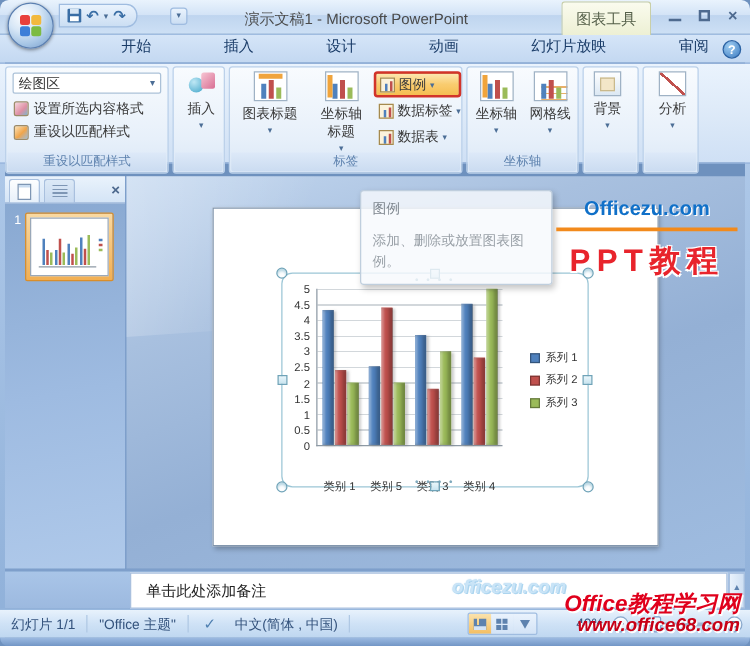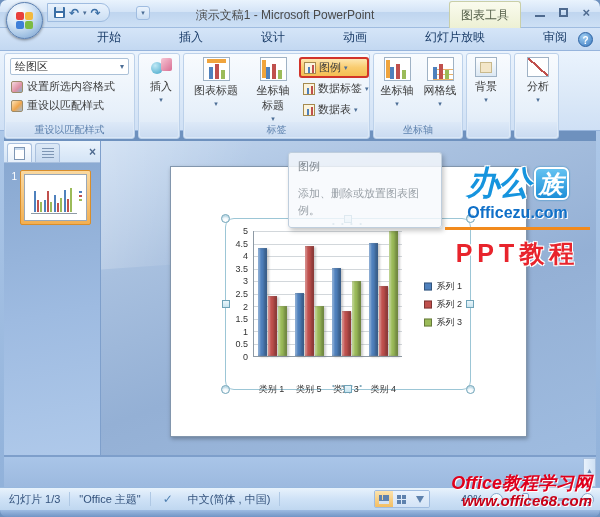--- a/index.html
+++ b/index.html
@@ -423,38 +423,38 @@
         </div>
     </div>
   </div>
 
   <div class="tooltip">
     <div class="tooltip-title">图例</div>
     <div class="tooltip-body">添加、删除或放置图表图例。</div>
   </div>
 
   <div class="logo-wm">
-    <div class="logo-row">
-      <span class="logo-main">办公</span>
-      <span class="logo-badge">族</span>
-    </div>
     <div class="logo-site">Officezu.com</div>
     <div class="logo-line"></div>
     <div class="logo-sub">PPT教程</div>
   </div>
 </div>
 
 <div class="notes">
+  <div class="notes-white">
+    <div class="notes-text">单击此处添加备注</div>
+    <div class="notes-wm">officezu.com</div>
+  </div>
   <div class="notes-scroll">
     <span>▲</span>
   </div>
 </div>
 
 <div class="statusbar">
-  <span class="sb-item">幻灯片 1/3</span>
+  <span class="sb-item">幻灯片 1/1</span>
   <span class="sb-sep"></span>
   <span class="sb-item">"Office 主题"</span>
   <span class="sb-sep"></span>
   <span class="sb-spell">✓</span>
   <span class="sb-item">中文(简体 , 中国)</span>
   <span class="sb-sep"></span>
   <span class="sb-spacer"></span>
   <div class="viewbtns">
     <div class="vbtn sel">
         <span class="vb-normal"></span>

